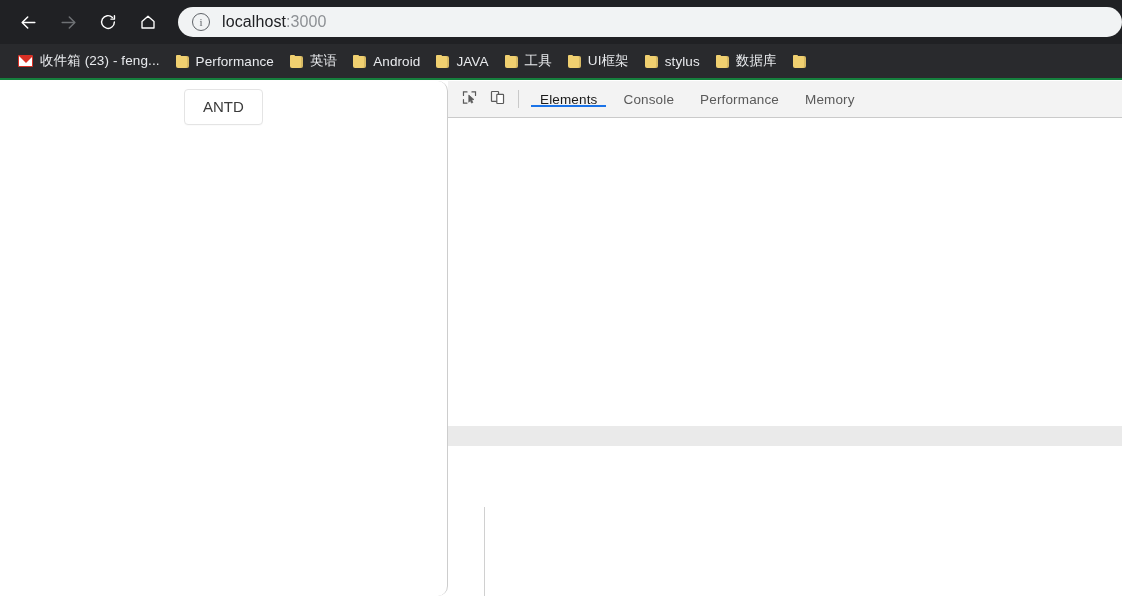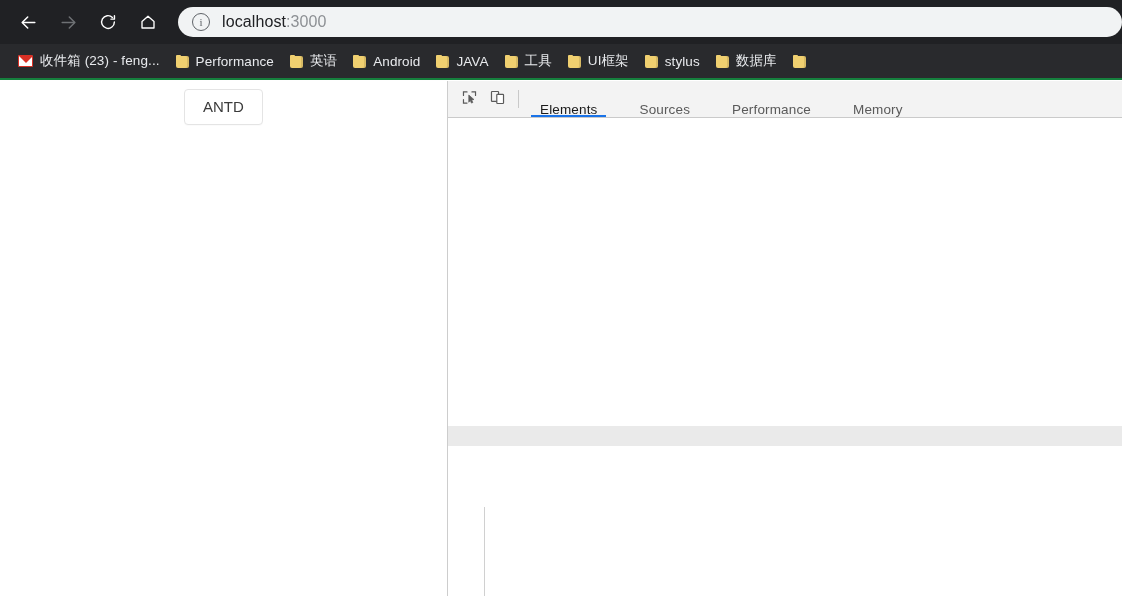--- a/index.html
+++ b/index.html
@@ -76,21 +76,21 @@
     border-top:8px solid #d93025;
   }
 
   
   .content{
     position:absolute;left:0;top:81px;right:0;bottom:0;
     display:flex;background:#ffffff;
   }
   .page-pane{
     width:448px;flex:none;background:#ffffff;position:relative;
-    border-right:1px solid #cdcdcd;box-sizing:border-box;
+    border-right:1px solid #cdcdcd;box-sizing:border-box;border-radius:10px;
   }
   .antd-btn{
     position:absolute;left:184px;top:8px;
     padding:8px 18px;border:1px solid #e4e4e4;border-radius:4px;
     background:#ffffff;font-size:15px;color:#3b3b3b;
     font-family:"Liberation Sans", sans-serif;cursor:pointer;
     box-shadow:0 1px 1px rgba(0,0,0,.02);line-height:1.2;
   }
 
   
@@ -103,21 +103,21 @@
     border-bottom:1px solid #cacaca;background:#f3f3f3;padding-left:8px;
     box-sizing:border-box;
   }
   .dt-icon{
     width:26px;height:26px;display:flex;align-items:center;justify-content:center;
     cursor:pointer;border-radius:3px;flex:none;margin-right:2px;
   }
   .dt-sep{
     width:1px;height:18px;background:#c9c9c9;margin:0 8px 0 6px;flex:none;
   }
-  .dt-tabs{display:flex;align-items:flex-end;height:100%;min-width:0;gap:16px;}
+  .dt-tabs{display:flex;align-items:center;height:100%;min-width:0;}
   .dt-tab{
     display:flex;align-items:center;padding:0 13px;font-size:13.5px;
     color:#5a5a5a;cursor:pointer;white-space:nowrap;position:relative;
     letter-spacing:.15px;
   }
   .dt-tab.active{color:#1a1a1a;}
   .dt-tab.active::after{
     content:"";position:absolute;left:4px;right:4px;bottom:0;height:2px;
     background:#1a73e8;
   }
@@ -254,21 +254,21 @@
           <span>
             <svg width="17" height="17" viewBox="0 0 24 24" fill="none" stroke="#5a5a5a" stroke-width="1.7">
               <rect x="3.5" y="3.5" width="10" height="14" rx="1"></rect>
               <rect x="11" y="7.5" width="9.5" height="13" rx="1" fill="#ffffff"></rect>
             </svg>
           </span>
         </div>
         <div class="dt-sep"></div>
         <div class="dt-tabs">
           <div class="dt-tab active">Elements</div>
-          <div class="dt-tab">Sources</div>
+          <div class="dt-tab">Console</div>
           <div class="dt-tab">Performance</div>
           <div class="dt-tab">Memory</div>
         </div>
       </div>
 
       <div class="dt-body">
         <div class="tree">
 
           <div class="row" style="padding-left:18px;">
             

